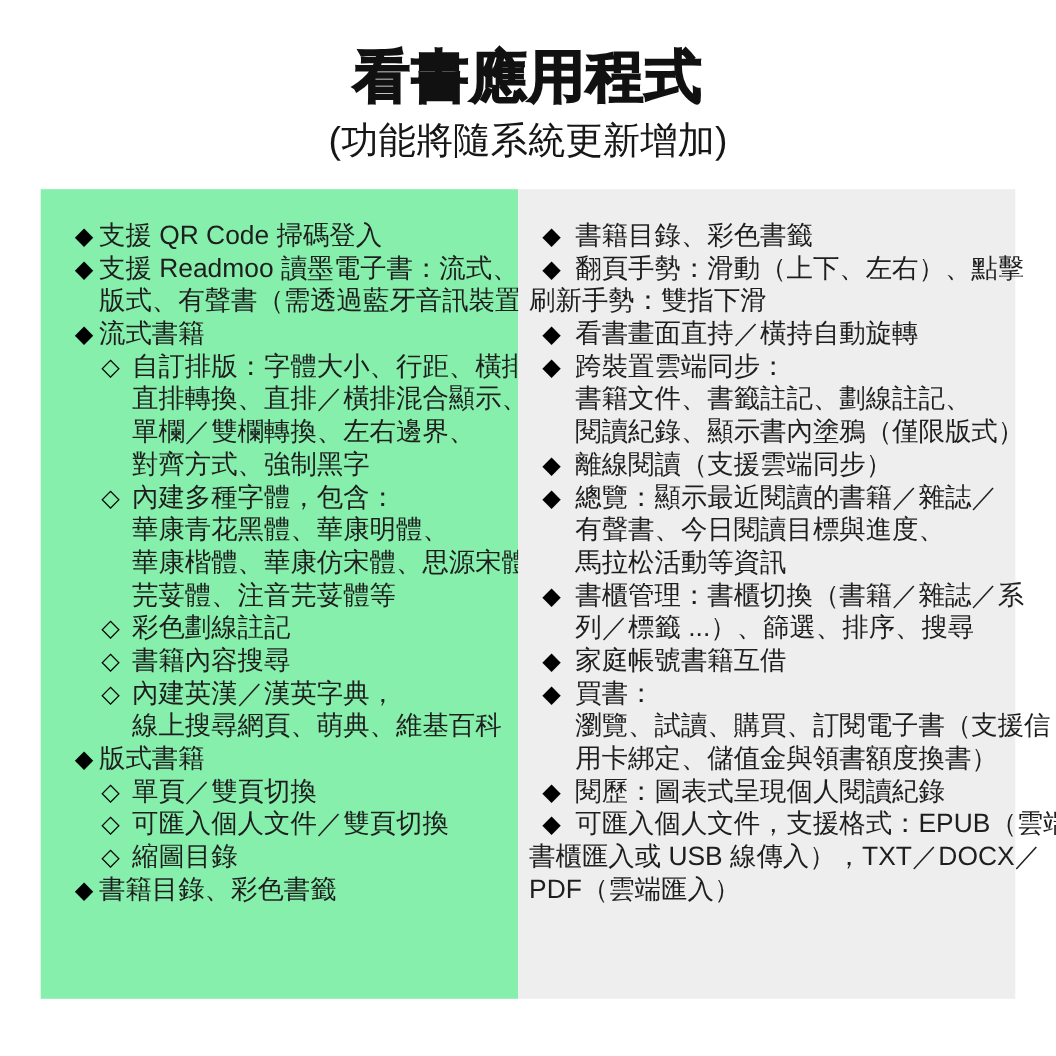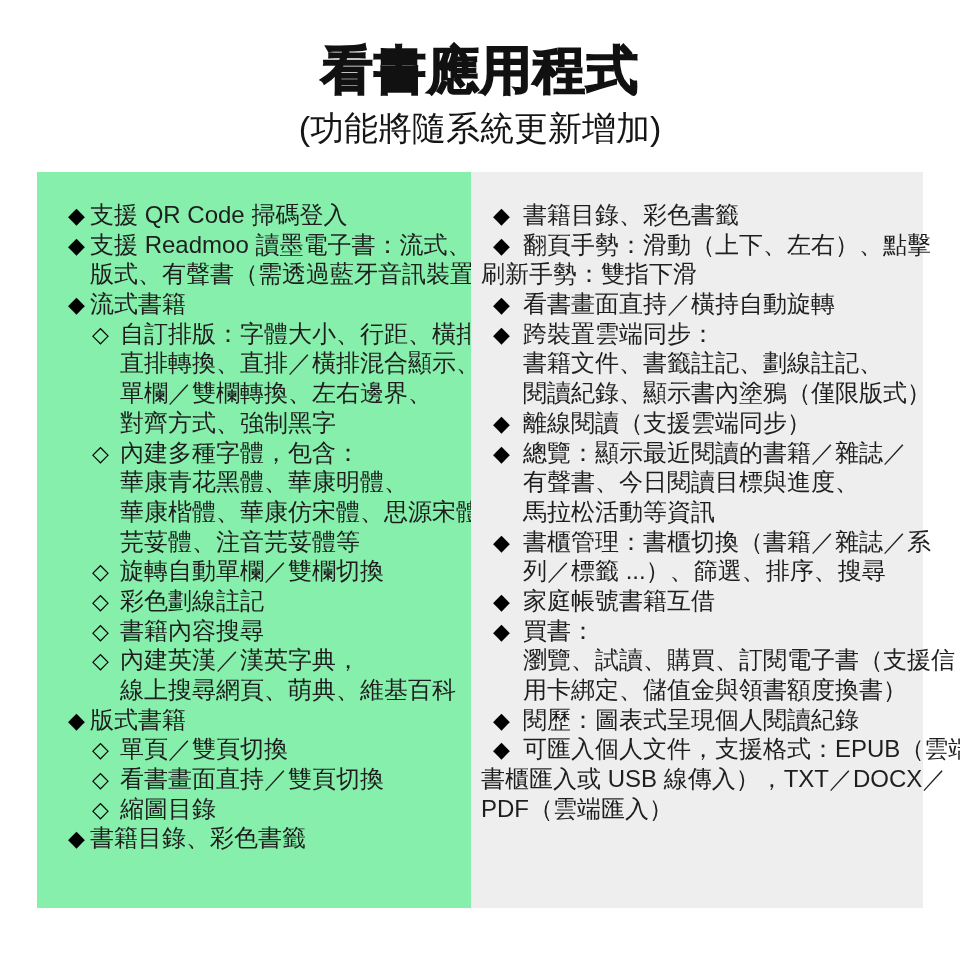--- a/index.html
+++ b/index.html
@@ -85,28 +85,27 @@
       <div class="line w1"><span>版式、有聲書（需透過藍牙音訊裝置）</span></div>
       <div class="line l1"><span class="bullet">◆</span><span>流式書籍</span></div>
       <div class="line l2"><span class="bullet">◇</span><span>自訂排版：字體大小、行距、橫排／</span></div>
       <div class="line w2"><span>直排轉換、直排／橫排混合顯示、</span></div>
       <div class="line w2"><span>單欄／雙欄轉換、左右邊界、</span></div>
       <div class="line w2"><span>對齊方式、強制黑字</span></div>
       <div class="line l2"><span class="bullet">◇</span><span>內建多種字體，包含：</span></div>
       <div class="line w2"><span>華康青花黑體、華康明體、</span></div>
       <div class="line w2"><span>華康楷體、華康仿宋體、思源宋體、</span></div>
       <div class="line w2"><span>芫荽體、注音芫荽體等</span></div>
-      <div class="line l2"><span class="bullet">◇</span><span>旋轉自動單欄／雙欄切換</span></div>
       <div class="line l2"><span class="bullet">◇</span><span>彩色劃線註記</span></div>
       <div class="line l2"><span class="bullet">◇</span><span>書籍內容搜尋</span></div>
       <div class="line l2"><span class="bullet">◇</span><span>內建英漢／漢英字典，</span></div>
       <div class="line w2"><span>線上搜尋網頁、萌典、維基百科</span></div>
       <div class="line l1"><span class="bullet">◆</span><span>版式書籍</span></div>
       <div class="line l2"><span class="bullet">◇</span><span>單頁／雙頁切換</span></div>
-      <div class="line l2"><span class="bullet">◇</span><span>看書畫面直持／雙頁切換</span></div>
+      <div class="line l2"><span class="bullet">◇</span><span>可匯入個人文件／雙頁切換</span></div>
       <div class="line l2"><span class="bullet">◇</span><span>縮圖目錄</span></div>
       <div class="line l1"><span class="bullet">◆</span><span>書籍目錄、彩色書籤</span></div>
     </div>
   <div class="col col-right" style="background: rgb(238, 238, 238);">
       <div class="line l1"><span class="bullet">◆</span><span>書籍目錄、彩色書籤</span></div>
       <div class="line l1"><span class="bullet">◆</span><span>翻頁手勢：滑動（上下、左右）、點擊</span></div>
       <div class="line w0"><span>刷新手勢：雙指下滑</span></div>
       <div class="line l1"><span class="bullet">◆</span><span>看書畫面直持／橫持自動旋轉</span></div>
       <div class="line l1"><span class="bullet">◆</span><span>跨裝置雲端同步：</span></div>
       <div class="line w1"><span>書籍文件、書籤註記、劃線註記、</span></div>

